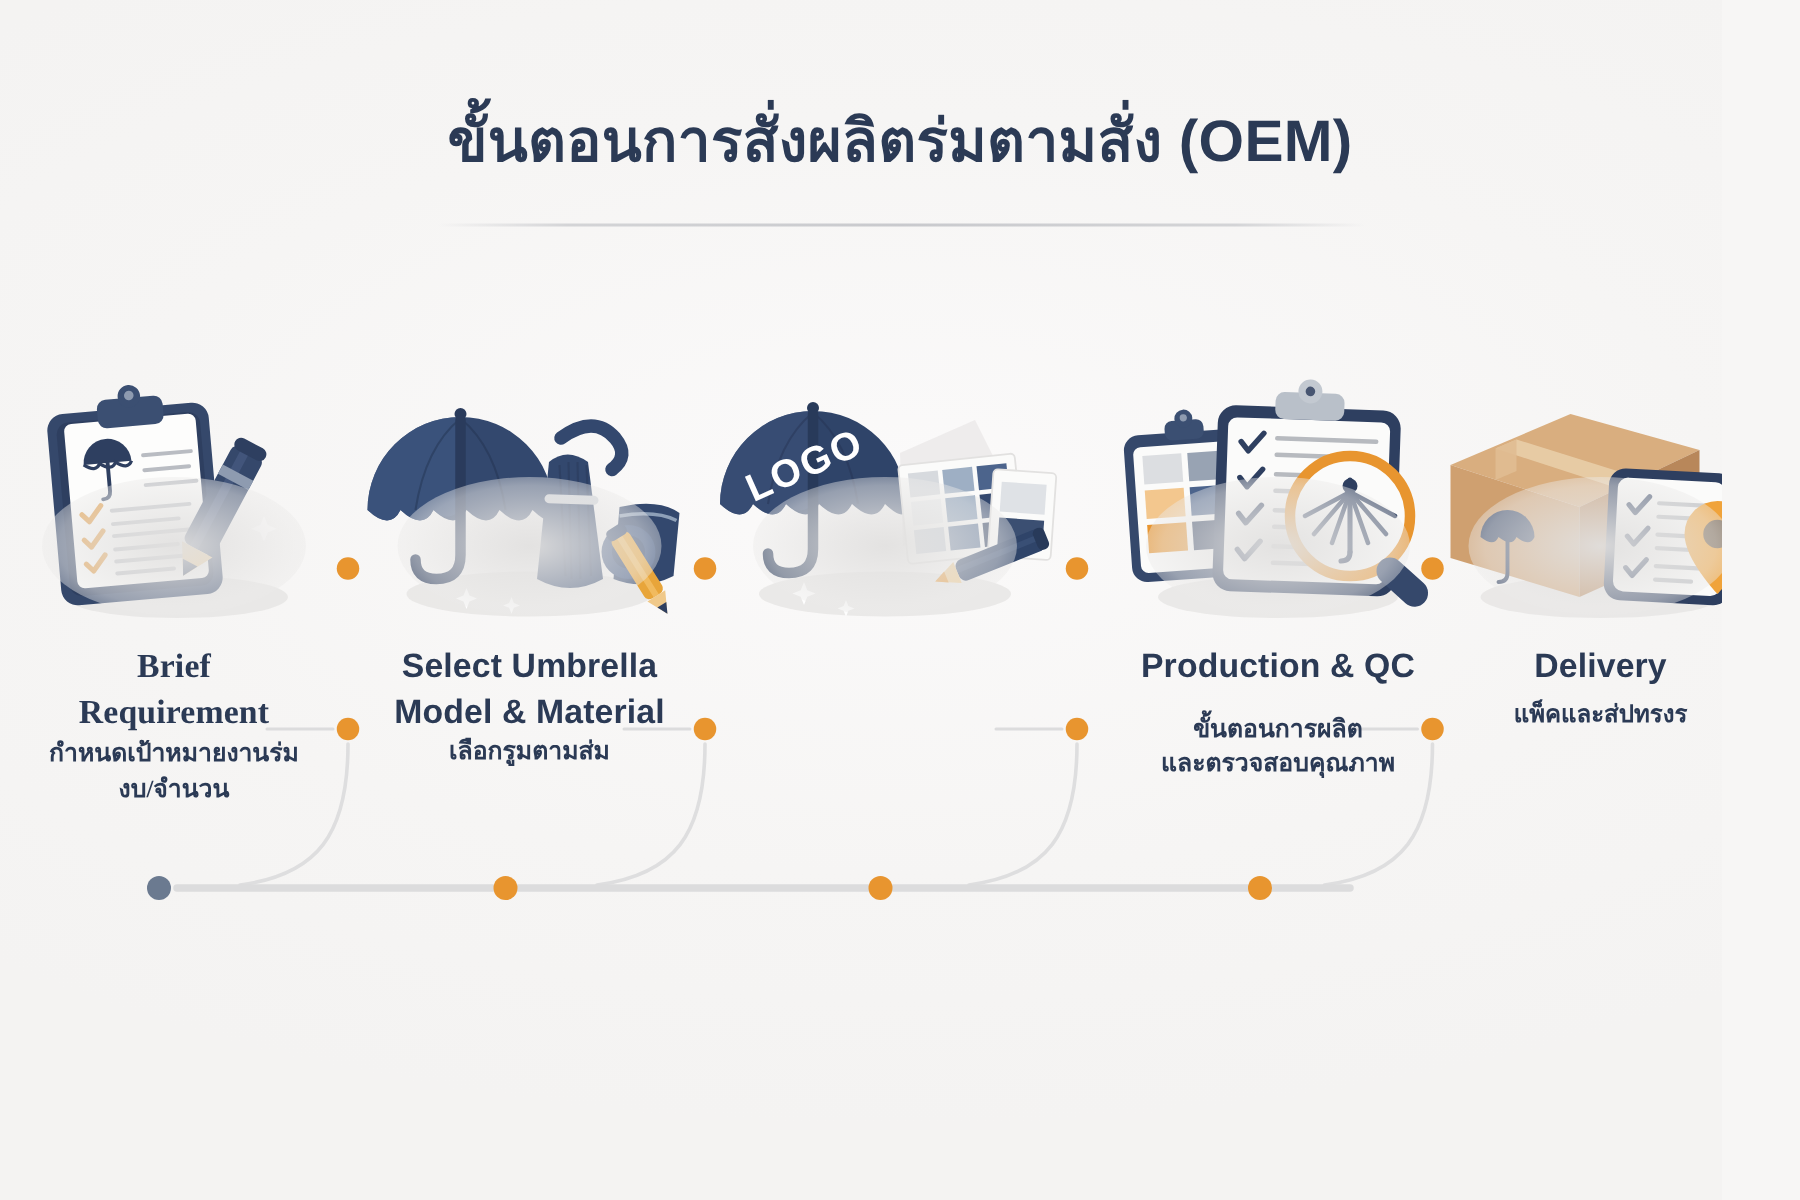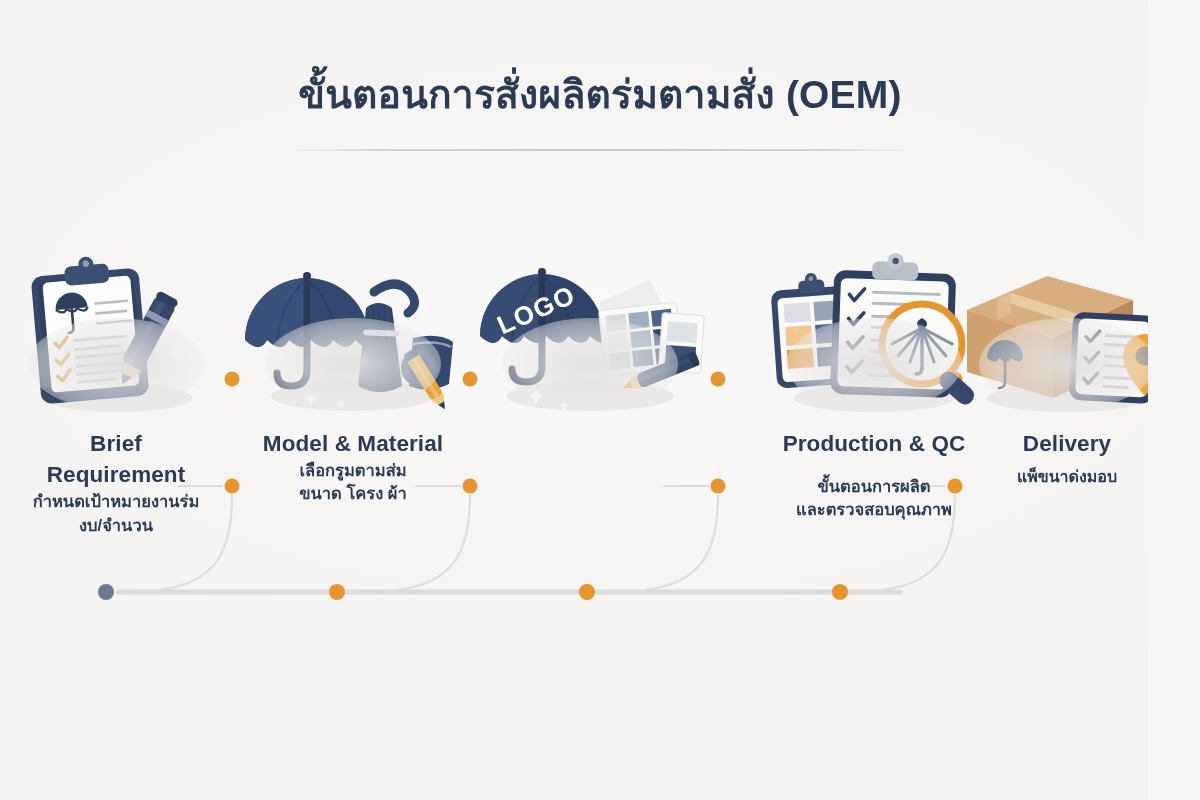--- a/index.html
+++ b/index.html
@@ -73,24 +73,24 @@
     width: 1200px;
     height: 330px;
   }
   .step {
     position: absolute;
     top: 0;
     width: 232px;
     height: 330px;
     text-align: center;
   }
-  .step-1 { left: 0px;   }
+  .step-1 { left: 0px; font-family: Liberation Serif, serif;   }
   .step-2 { left: 237px; }
   .step-3 { left: 474px; }
-  .step-4 { left: 758px; }
+  .step-4 { left: 736px; }
   .step-5 { left: 951px; }
 
   .art {
     position: relative;
     width: 232px;
     height: 172px;
     margin: 0 auto;
   }
   .art svg { display: block; }
 
@@ -311,25 +311,25 @@
             <path d="M191.5 151 L195 158 L198.5 151 Z" fill="#2e3f60"></path>
             <rect x="188" y="90" width="14" height="8" rx="3" fill="#33486e"></rect>
           </g>
 
           <path d="M74 140 l2 5 l5 2 l-5 2 l-2 5 l-2 -5 l-5 -2 l5 -2 Z" fill="#ffffff" opacity="0.95"></path>
           <path d="M104 146 l1.6 4 l4 1.6 l-4 1.6 l-1.6 4 l-1.6 -4 l-4 -1.6 l4 -1.6 Z" fill="#ffffff" opacity="0.9"></path>
         </svg>
       </div>
       <div class="labels">
         <div class="step-title">
+          <div>Select Umbrella</div>
           <div>Model &amp; Material</div>
         </div>
         <div class="step-sub">
           <div>เลือกรูมตามส่ม</div>
-          <div>ขนาด โครง ผ้า</div>
         </div>
       </div>
     </div>
 
     <div class="step step-3">
       <div class="art">
         <div class="art-halo"></div>
         <svg width="232" height="172" viewBox="0 0 232 172" xmlns="http://www.w3.org/2000/svg">
           <ellipse cx="116" cy="144" rx="84" ry="15" fill="#e6e5e4" opacity="0.8"></ellipse>
 
@@ -498,19 +498,19 @@
             <path d="M196 104 a22 22 0 0 1 44 0 c0 17 -22 40 -22 40 s-22 -23 -22 -40 Z" fill="#f0a33a" transform="translate(-24,0)"></path>
             <circle cx="194" cy="104" r="9.5" fill="#6d5a45"></circle>
           </g>
         </svg>
       </div>
       <div class="labels">
         <div class="step-title">
           <div>Delivery</div>
         </div>
         <div class="step-sub">
-          <div>แพ็ขนาด่งมอบ</div>
+          <div>แพ็คและส่ปทรงร</div>
         </div>
       </div>
     </div>
 
   </div>
 </div>
 
 </body></html>

